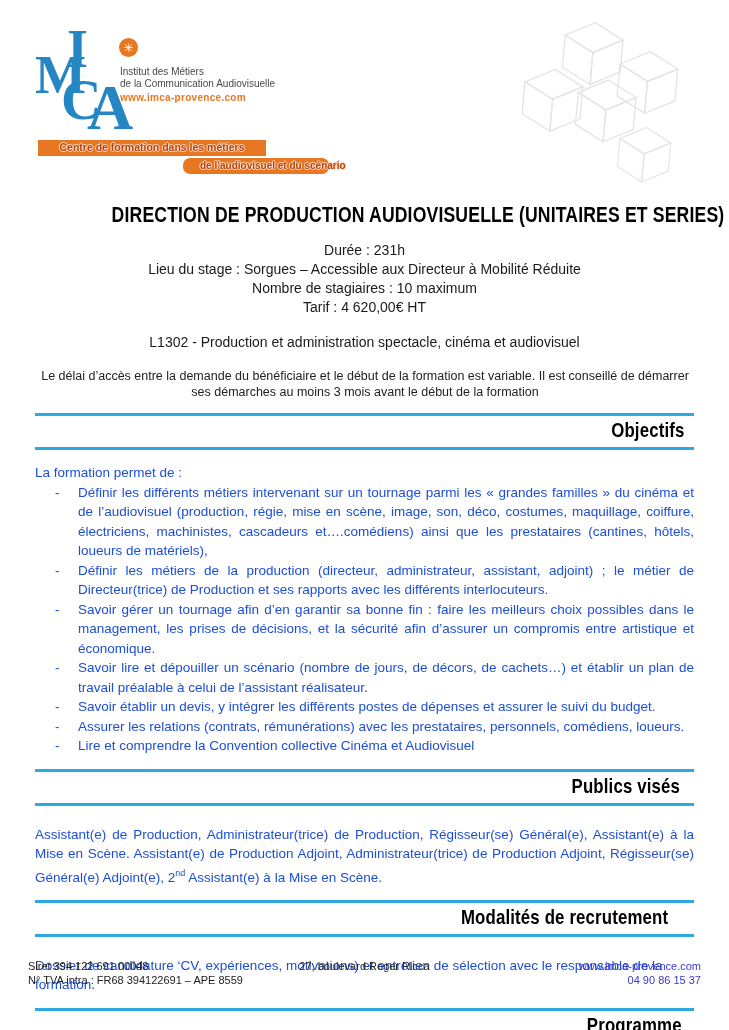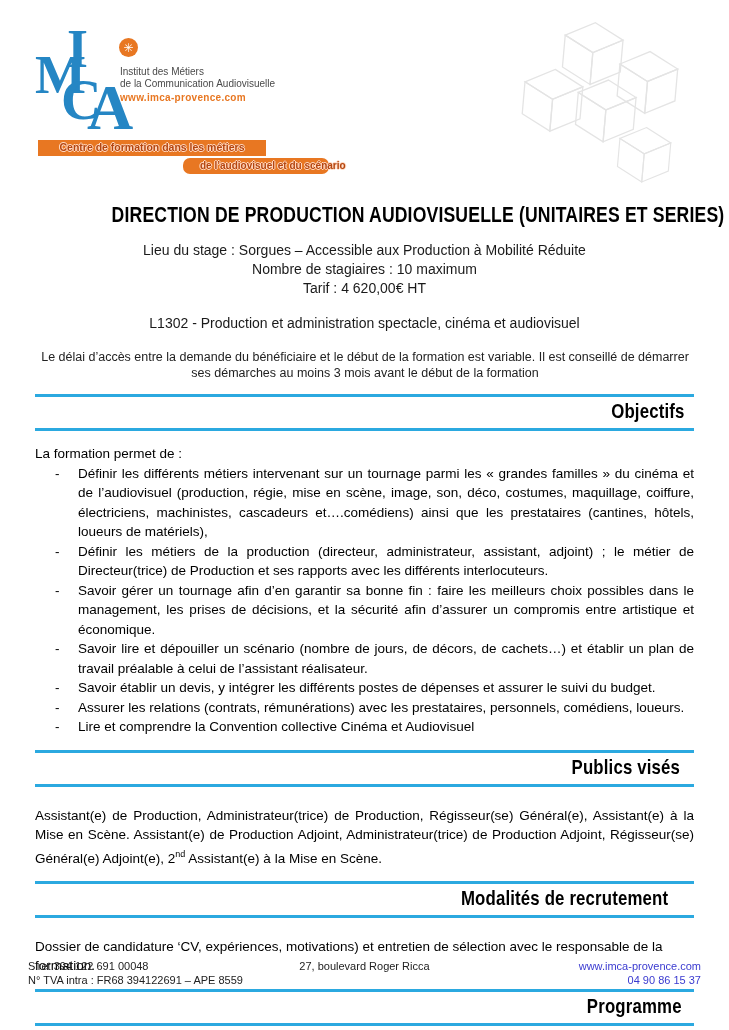--- a/index.html
+++ b/index.html
@@ -44,21 +44,21 @@
   .cond{display:inline-block;transform:scaleX(.8);transform-origin:center;
     font-weight:800;letter-spacing:.2px;white-space:nowrap;}
   .doc-title{margin-top:16px;font-size:22px;color:#000;}
   .meta{font-size:14px;line-height:19px;color:#1a1a1a;}
   .meta-block{margin-top:13px;}
   .code-line{margin-top:17px;font-size:14px;}
   .delay{margin:18px auto 0;width:660px;font-size:12.5px;line-height:16px;color:#222;}
   .section-header{border-top:3px solid var(--cyan-line);border-bottom:3px solid var(--cyan-line);
     text-align:right;padding:2px 0 5px;margin-top:13px;}
   .section-header .cond{font-size:21px;color:#000;}
-  .body-text{font-size:13.5px;line-height:19.5px;color:#000000;}
+  .body-text{font-size:13.5px;line-height:19.5px;color:#1d4ed8;}
   .intro{margin-top:13px;}
   .bullets{list-style:none;margin-top:0;}
   .bullets li{position:relative;margin-left:20px;padding-left:23px;text-align:justify;}
   .bullets .dash{position:absolute;left:0;top:0;}
   .publics{margin-top:19px;text-align:justify;}
   .publics sup{font-size:9px;}
   .modalites-text{margin-top:19px;}
   
   .footer{position:absolute;left:28px;right:28px;top:960px;display:flex;
     font-size:11px;line-height:13.5px;color:#222;}
@@ -108,21 +108,22 @@
     </svg>
   </header>
 
   <main class="content">
 
     <h1 class="center doc-title">
       <span class="cond">DIRECTION DE PRODUCTION AUDIOVISUELLE (UNITAIRES ET SERIES)</span>
     </h1>
 
     <div class="meta-block center">
-      <p class="meta">Lieu du stage : Sorgues – Accessible aux Production à Mobilité Réduite</p>
+      <p class="meta">Durée : 231h</p>
+      <p class="meta">Lieu du stage : Sorgues – Accessible aux Directeur à Mobilité Réduite</p>
       <p class="meta">Nombre de stagiaires : 10 maximum</p>
       <p class="meta">Tarif : 4 620,00€ HT</p>
     </div>
 
     <p class="center code-line">L1302 - Production et administration spectacle, cinéma et audiovisuel</p>
 
     <p class="center delay">Le délai d’accès entre la demande du bénéficiaire et le début de la formation est variable. Il est conseillé de démarrer ses démarches au moins 3 mois avant le début de la formation</p>
 
     <div class="section-header">
       <span class="cond">Objectifs</span>

